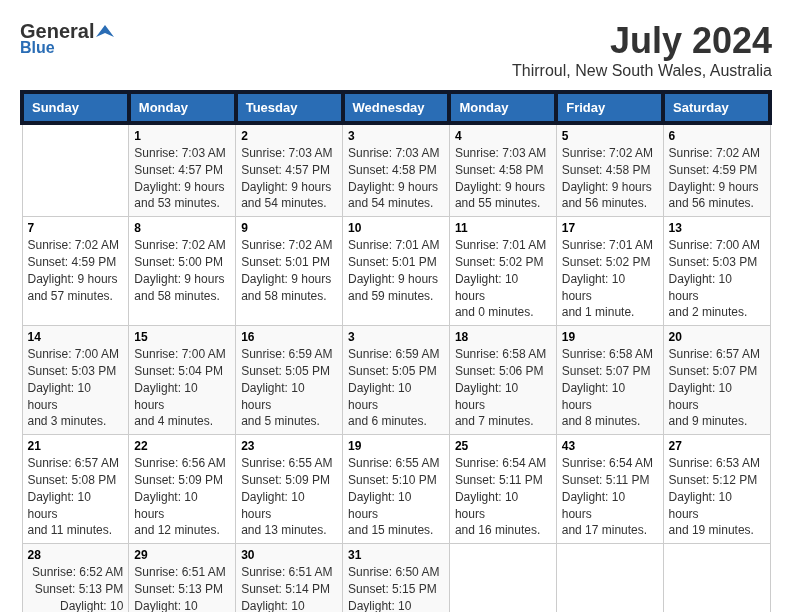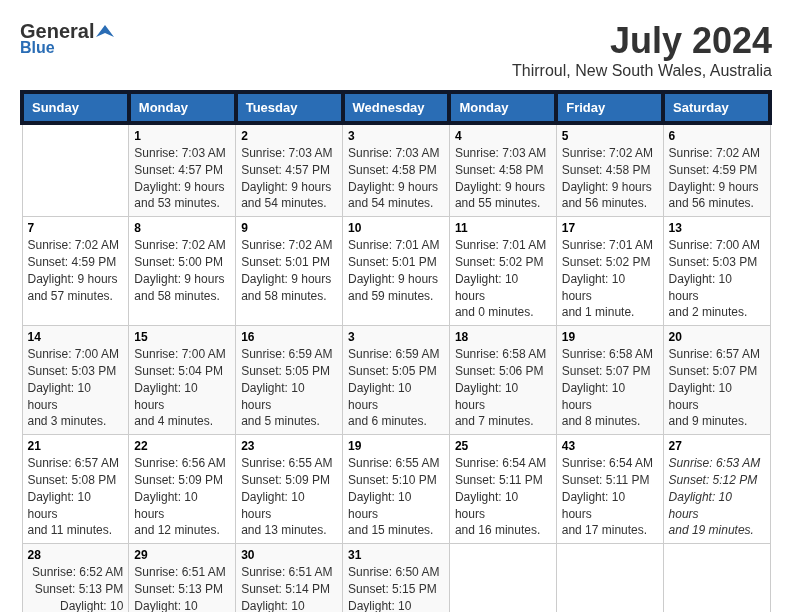--- a/index.html
+++ b/index.html
@@ -293,21 +293,21 @@
         </td>
         <td>
           <span class="day-number">43</span>
           <div class="day-info" style="white-space: pre-line;">Sunrise: 6:54 AM
 Sunset: 5:11 PM
 Daylight: 10 hours
 and 17 minutes.</div>
         </td>
         <td>
           <span class="day-number">27</span>
-          <div class="day-info" style="white-space: pre-line; font-style: italic;">Sunrise: 6:53 AM
+          <div class="day-info" style="white-space: pre-line;">Sunrise: 6:53 AM
 Sunset: 5:12 PM
 Daylight: 10 hours
 and 19 minutes.</div>
         </td>
       </tr>
       <tr>
         <td>
           <span class="day-number">28</span>
           <div class="day-info" style="white-space: pre-line; text-align: right;">Sunrise: 6:52 AM
 Sunset: 5:13 PM

